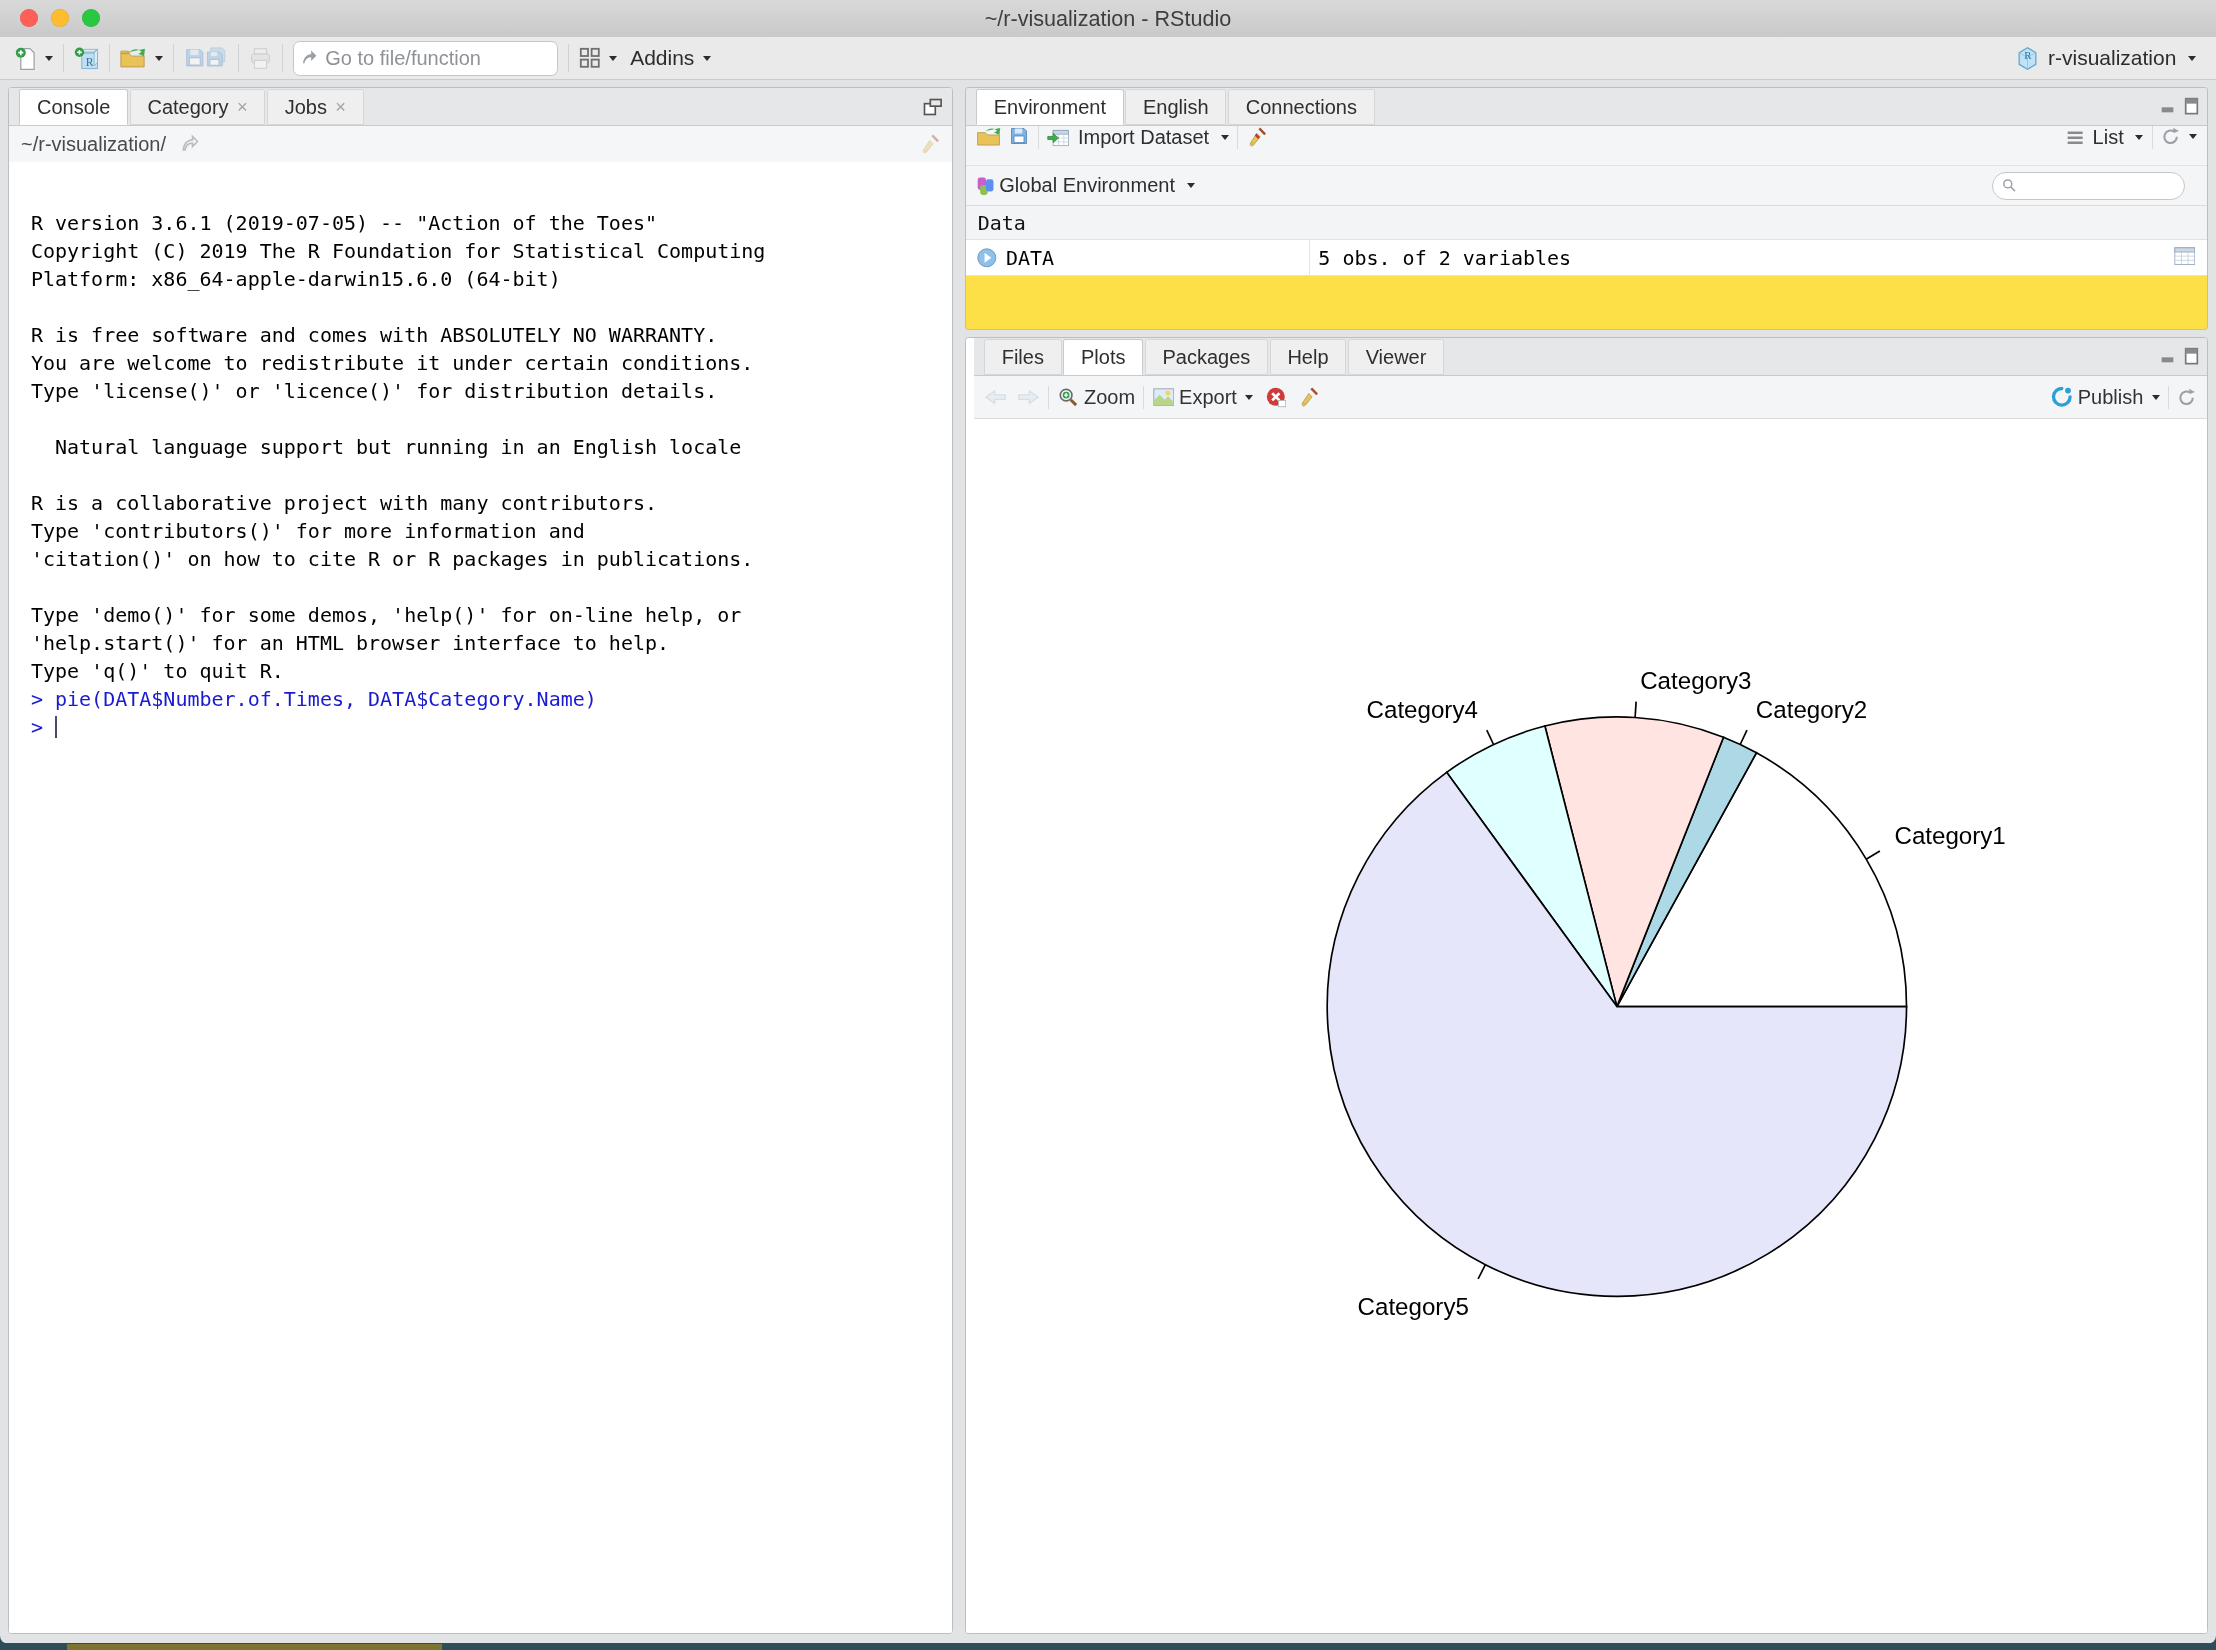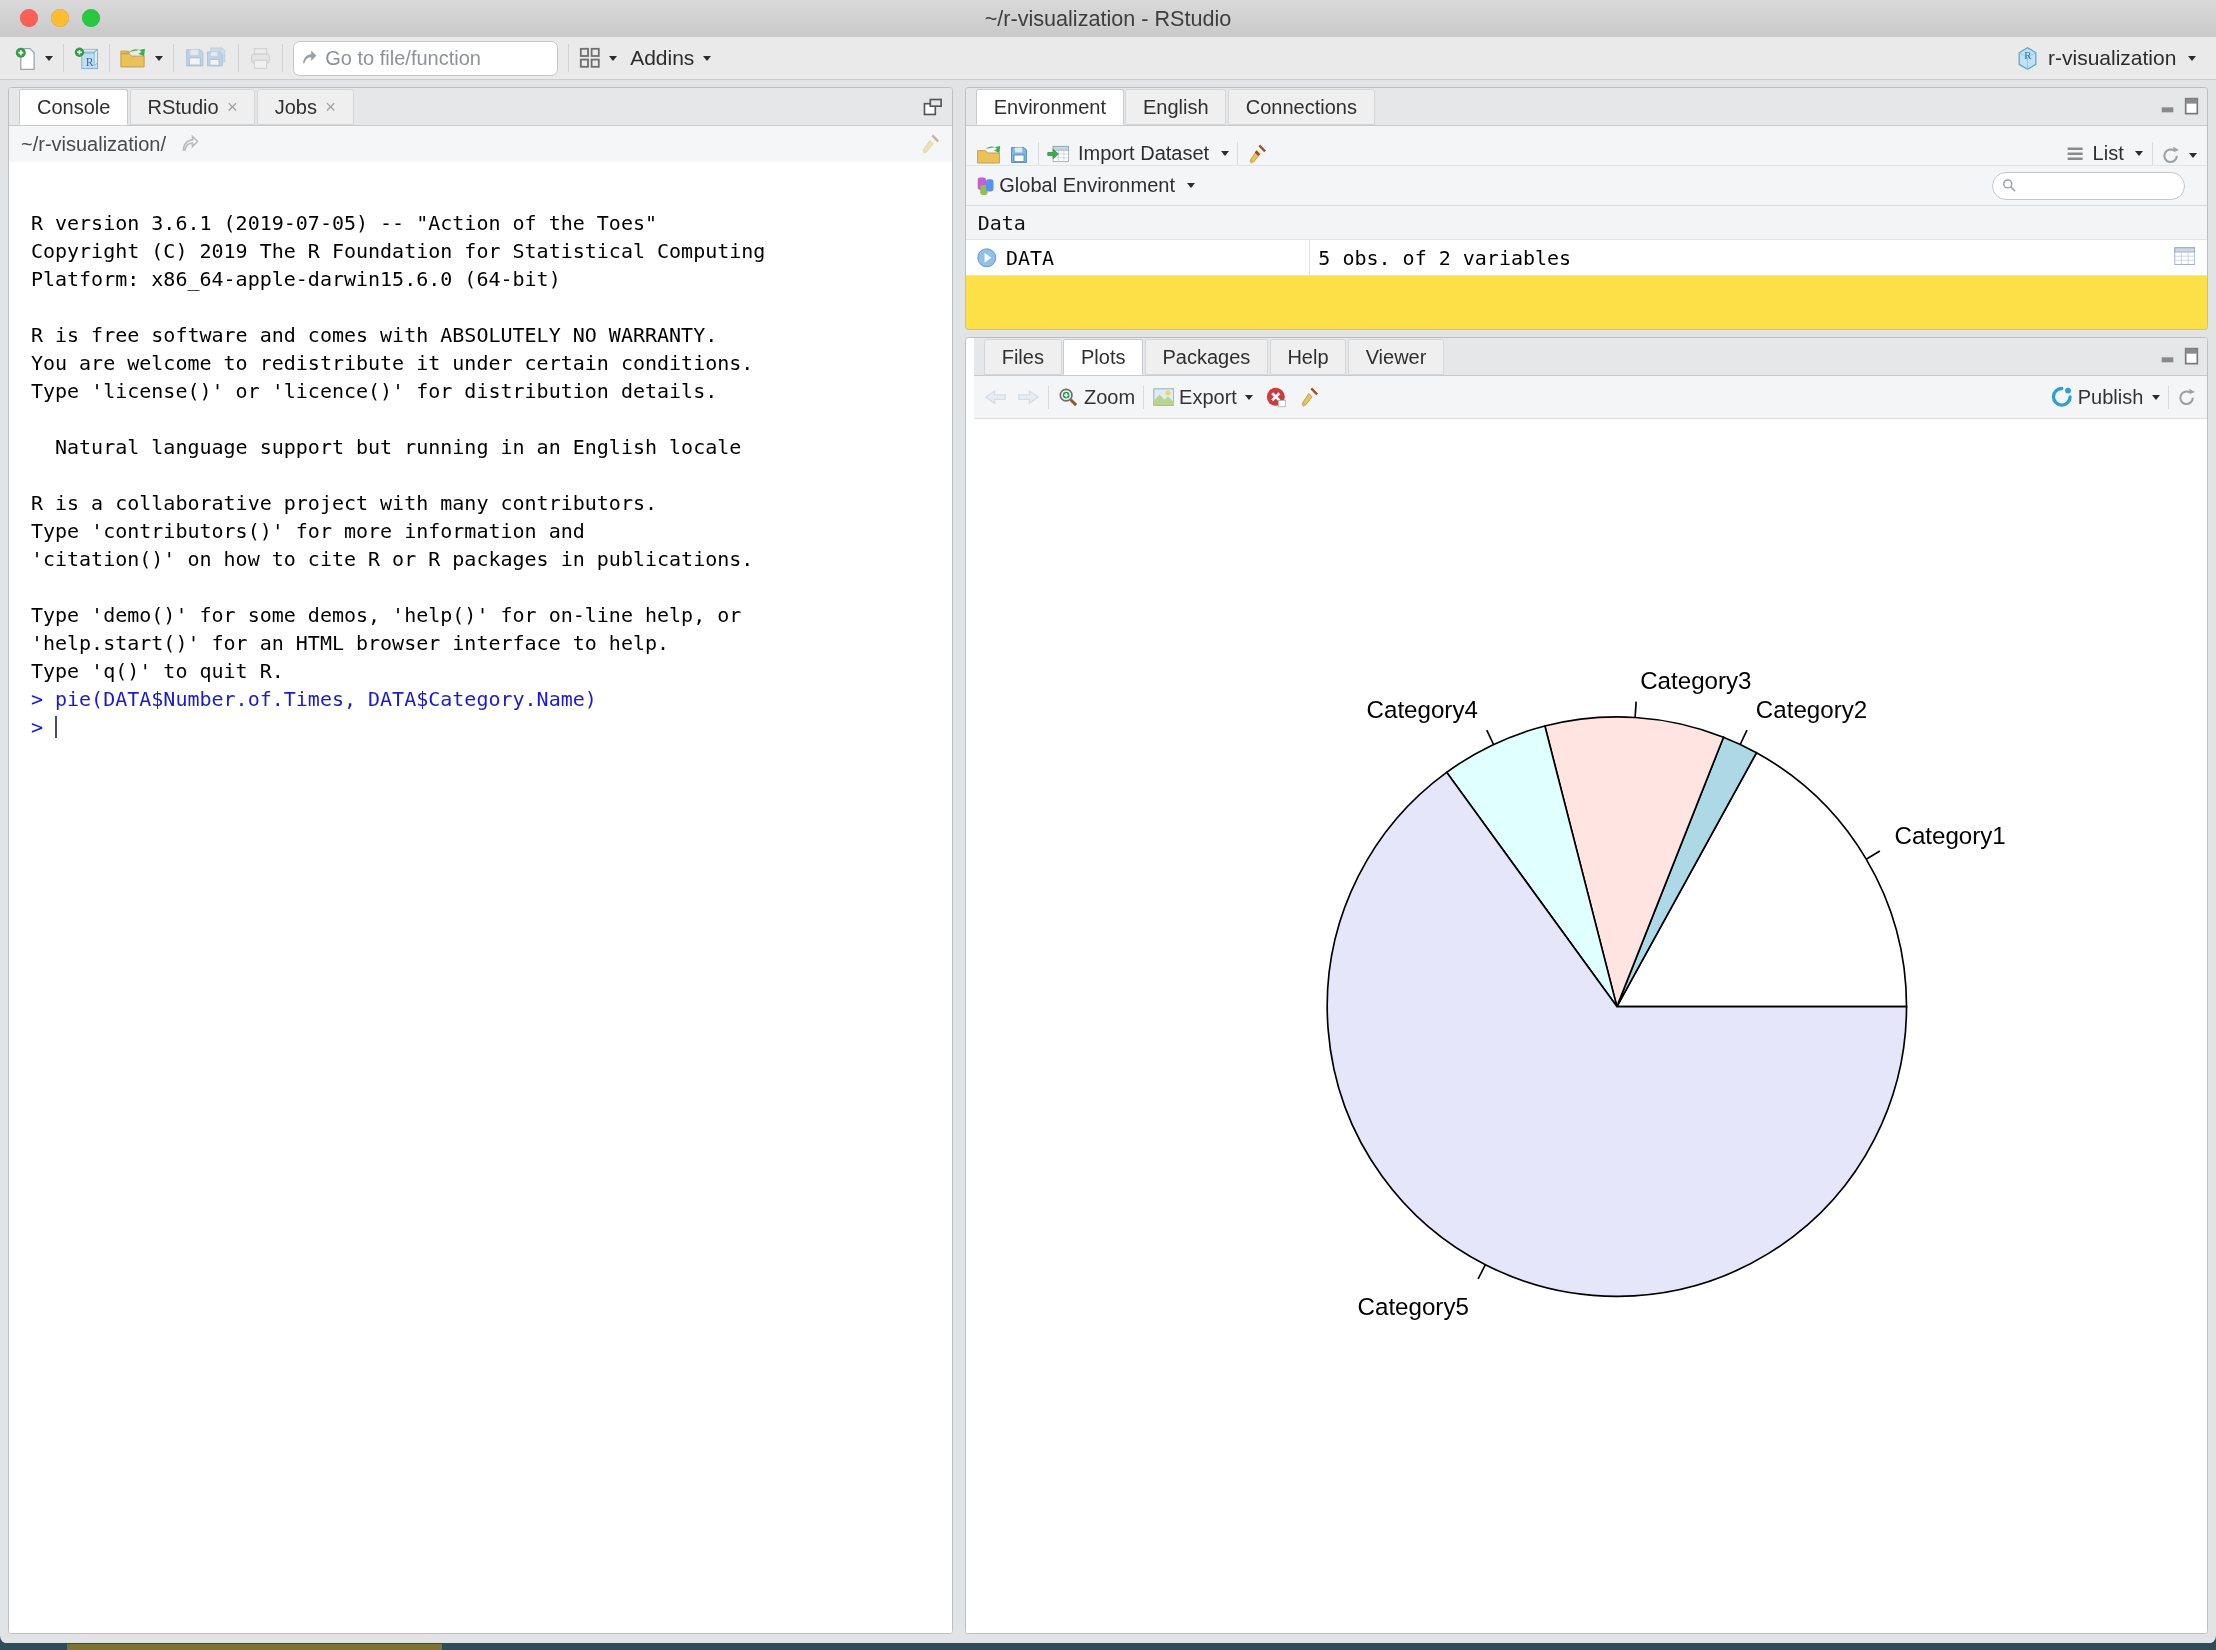--- a/index.html
+++ b/index.html
@@ -46,21 +46,21 @@
           padding:0 11.7px;box-sizing:border-box;gap:14px;}
   .dirtext{font-size:20px;color:#4a4a4a;}
   .vsep{width:0.8px;height:23px;background:#dadada;margin:0 8.3px;flex:none;}
   
   .console-body{position:absolute;left:0;top:74px;right:0;bottom:0;background:#fff;
                 font-family:"DejaVu Sans Mono",monospace;font-size:20px;line-height:28px;
                 padding:47px 0 0 21.6px;box-sizing:border-box;white-space:pre;color:#000;}
   .cmd{color:#1a1ad2;}
   .cursor{display:inline-block;width:2.5px;height:22.5px;background:#4a4a66;vertical-align:-4.2px;}
   
-  .env-toolbar{height:40px;background:#f4f5f6;border-bottom:0.8px solid #e3e3e3;display:flex;align-items:flex-end;
+  .env-toolbar{height:40px;background:#f4f5f6;border-bottom:0.8px solid #e3e3e3;display:flex;align-items:flex-start;
                padding:0 10px;box-sizing:border-box;}
   .env-scope{height:40px;background:#f4f5f6;border-bottom:0.8px solid #dcdcdc;display:flex;align-items:center;
              padding:0 10px;box-sizing:border-box;}
   .env-label{font-size:20px;color:#2e2e2e;margin:0 3.3px;}
   .search-box{margin-left:auto;width:193px;height:28px;background:#fff;border:0.8px solid #c6c6c6;border-radius:14px;
               display:flex;align-items:center;padding:0 8.3px;gap:5px;box-sizing:border-box;margin-right:11.7px;}
   .search-box input{border:none;outline:none;width:100%;font-size:18.3px;background:transparent;}
   .section-head{height:33px;background:#f3f4f6;border-bottom:0.8px solid #e2e2e2;display:flex;align-items:center;
                 padding:0 11.7px;font-family:"DejaVu Sans Mono",monospace;font-size:20px;color:#111;}
   .obj-row{height:35px;background:#fff;border-bottom:0.8px solid #e3e3e3;display:flex;align-items:center;position:relative;}
@@ -177,21 +177,21 @@
       <span class="caret small"></span>
     </div>
   </div>
 
   <div class="pane" id="console-pane">
     <div class="tabstrip">
       <div class="tab active">
         <span>Console</span>
       </div>
       <div class="tab">
-        <span>RStudio</span>
+        <span>Category</span>
         <span class="tabx">×</span>
       </div>
       <div class="tab">
         <span>Jobs</span>
         <span class="tabx">×</span>
       </div>
       <div class="pane-corner">
         <svg viewBox="0 0 26 24" width="21.6" height="20">
             <rect x="3" y="8" width="13" height="13" fill="#fff" stroke="#555" stroke-width="2"></rect>
             <rect x="10" y="3" width="13" height="8" fill="#e8e8e8" stroke="#555" stroke-width="2"></rect>

